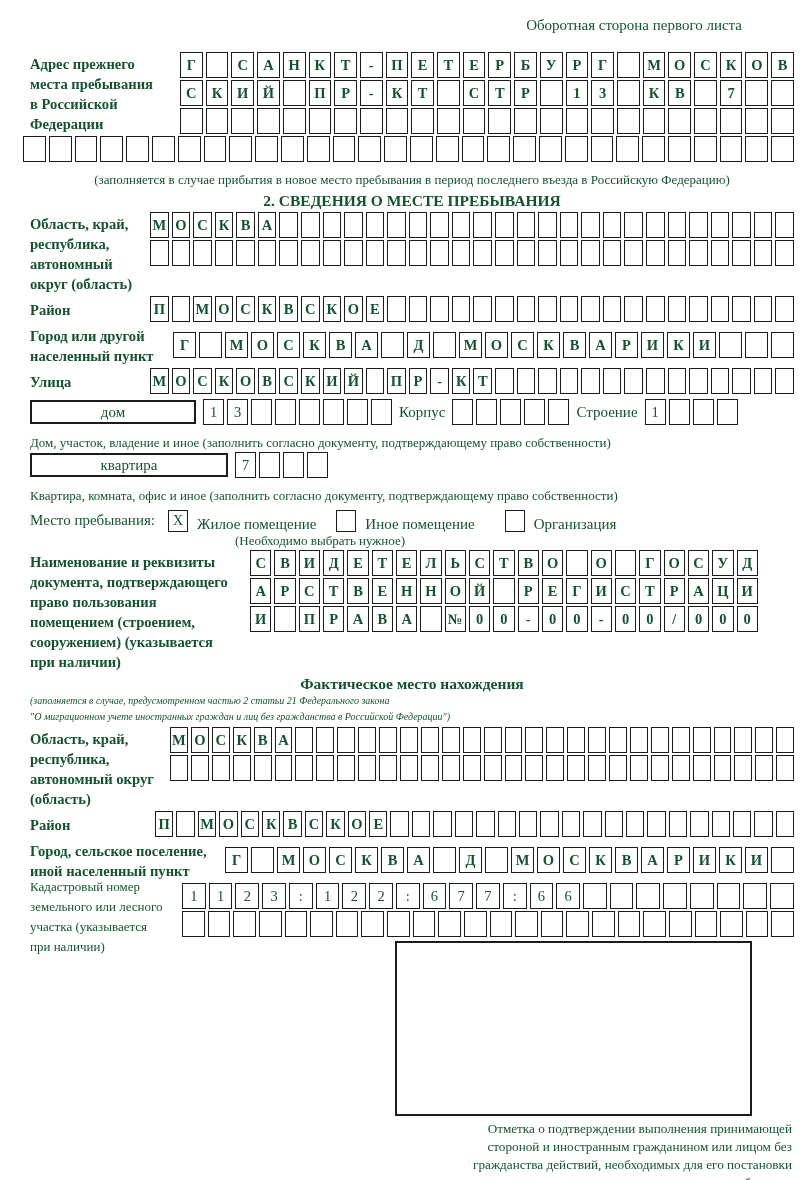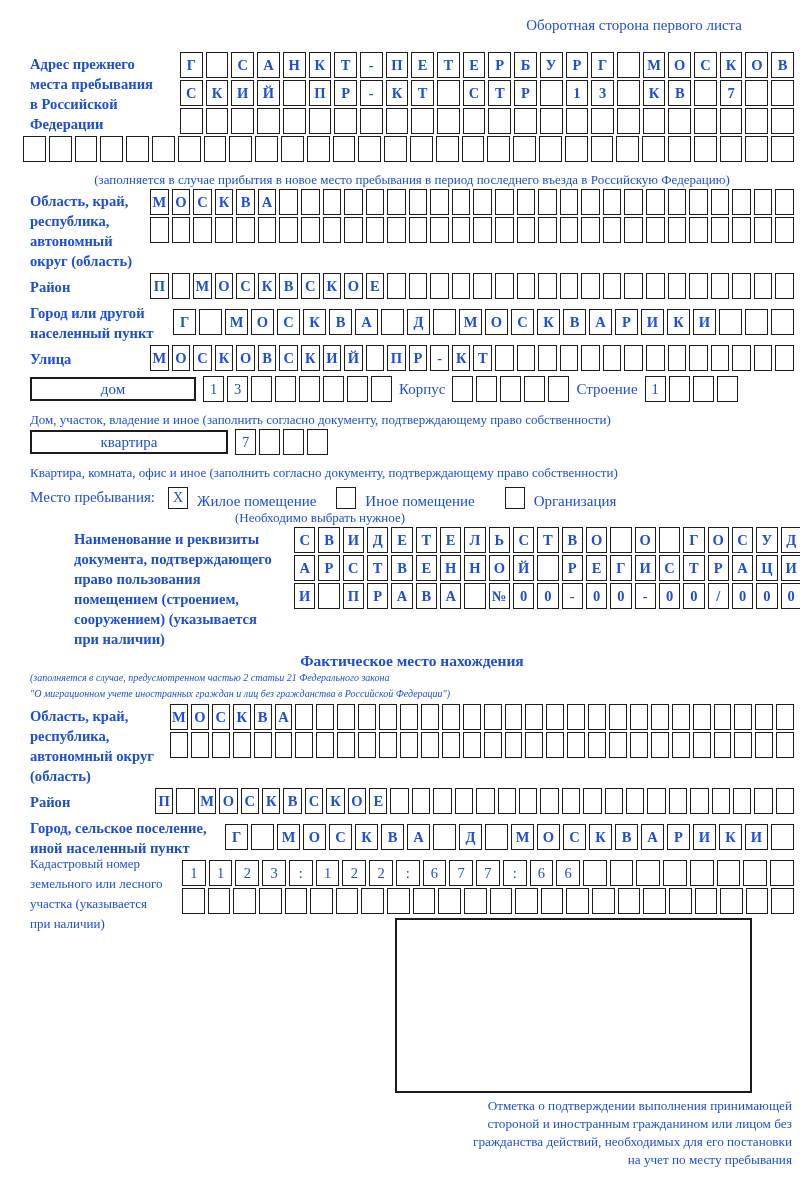--- a/index.html
+++ b/index.html
@@ -1,23 +1,23 @@
 <!DOCTYPE html>
 <html><head>
 <meta charset="utf-8">
 <style>
   html,body{margin:0;padding:0;background:#fff;}
-  .page{position:relative;width:800px;height:1180px;background:#fff;color:#1d4ed8;
+  .page{position:relative;width:800px;height:1180px;background:#fff;color:#14532d;
         font-family:"Liberation Serif","DejaVu Serif",serif;overflow:hidden;}
   .content{margin:0 6px 0 30px;}
   .header-note{padding:16px 58px 0 0;text-align:right;font-size:15px;line-height:18px;}
   .frow{display:flex;align-items:flex-start;margin-top:2px;font-weight:bold;}
   .frow.vcenter{align-items:center;}
   .flabel{flex:0 0 auto;font-size:14.6px;line-height:20px;white-space:pre-line;padding-top:2px;}
-  .w150{width:150px;} .w120{width:120px;} .w143{width:143px;} .w220{width:220px;margin-left:44px;}
+  .w150{width:150px;} .w120{width:120px;} .w143{width:143px;} .w220{width:220px;}
   .w140{width:140px;} .w125{width:125px;} .w195{width:195px;}
   .rows{flex:1 1 auto;display:flex;flex-direction:column;gap:2px;min-width:0;}
   .cells{display:flex;gap:3px;flex:1 1 auto;min-width:0;}
   .cell{flex:1 1 0;height:26px;border:1.5px solid #1c1c1c;box-sizing:border-box;
         display:flex;align-items:center;justify-content:center;font-size:14.5px;line-height:1;}
   .cells-fixed{display:flex;gap:3px;flex:0 0 auto;}
   .cells-fixed .cell{flex:0 0 21px;}
   .full-row{margin-left:-7px;}
   .caption{font-size:13px;line-height:15px;margin-top:10px;}
   .caption.center{text-align:center;}
@@ -161,20 +161,21 @@
         <div class="cell"></div>
         <div class="cell"></div>
         <div class="cell"></div>
         <div class="cell"></div>
         <div class="cell"></div>
         <div class="cell"></div>
         <div class="cell"></div>
       </div>
     <div class="caption center">(заполняется в случае прибытия в новое место пребывания в период последнего въезда в Российскую Федерацию)</div>
 
+    <div class="sec-title">2. СВЕДЕНИЯ О МЕСТЕ ПРЕБЫВАНИЯ</div>
 
     <div class="frow">
       <div class="flabel w120">Область, край,
 республика,
 автономный
 округ (область)</div>
       <div class="rows">
         <div class="cells">
             <div class="cell">М</div>
             <div class="cell">О</div>

